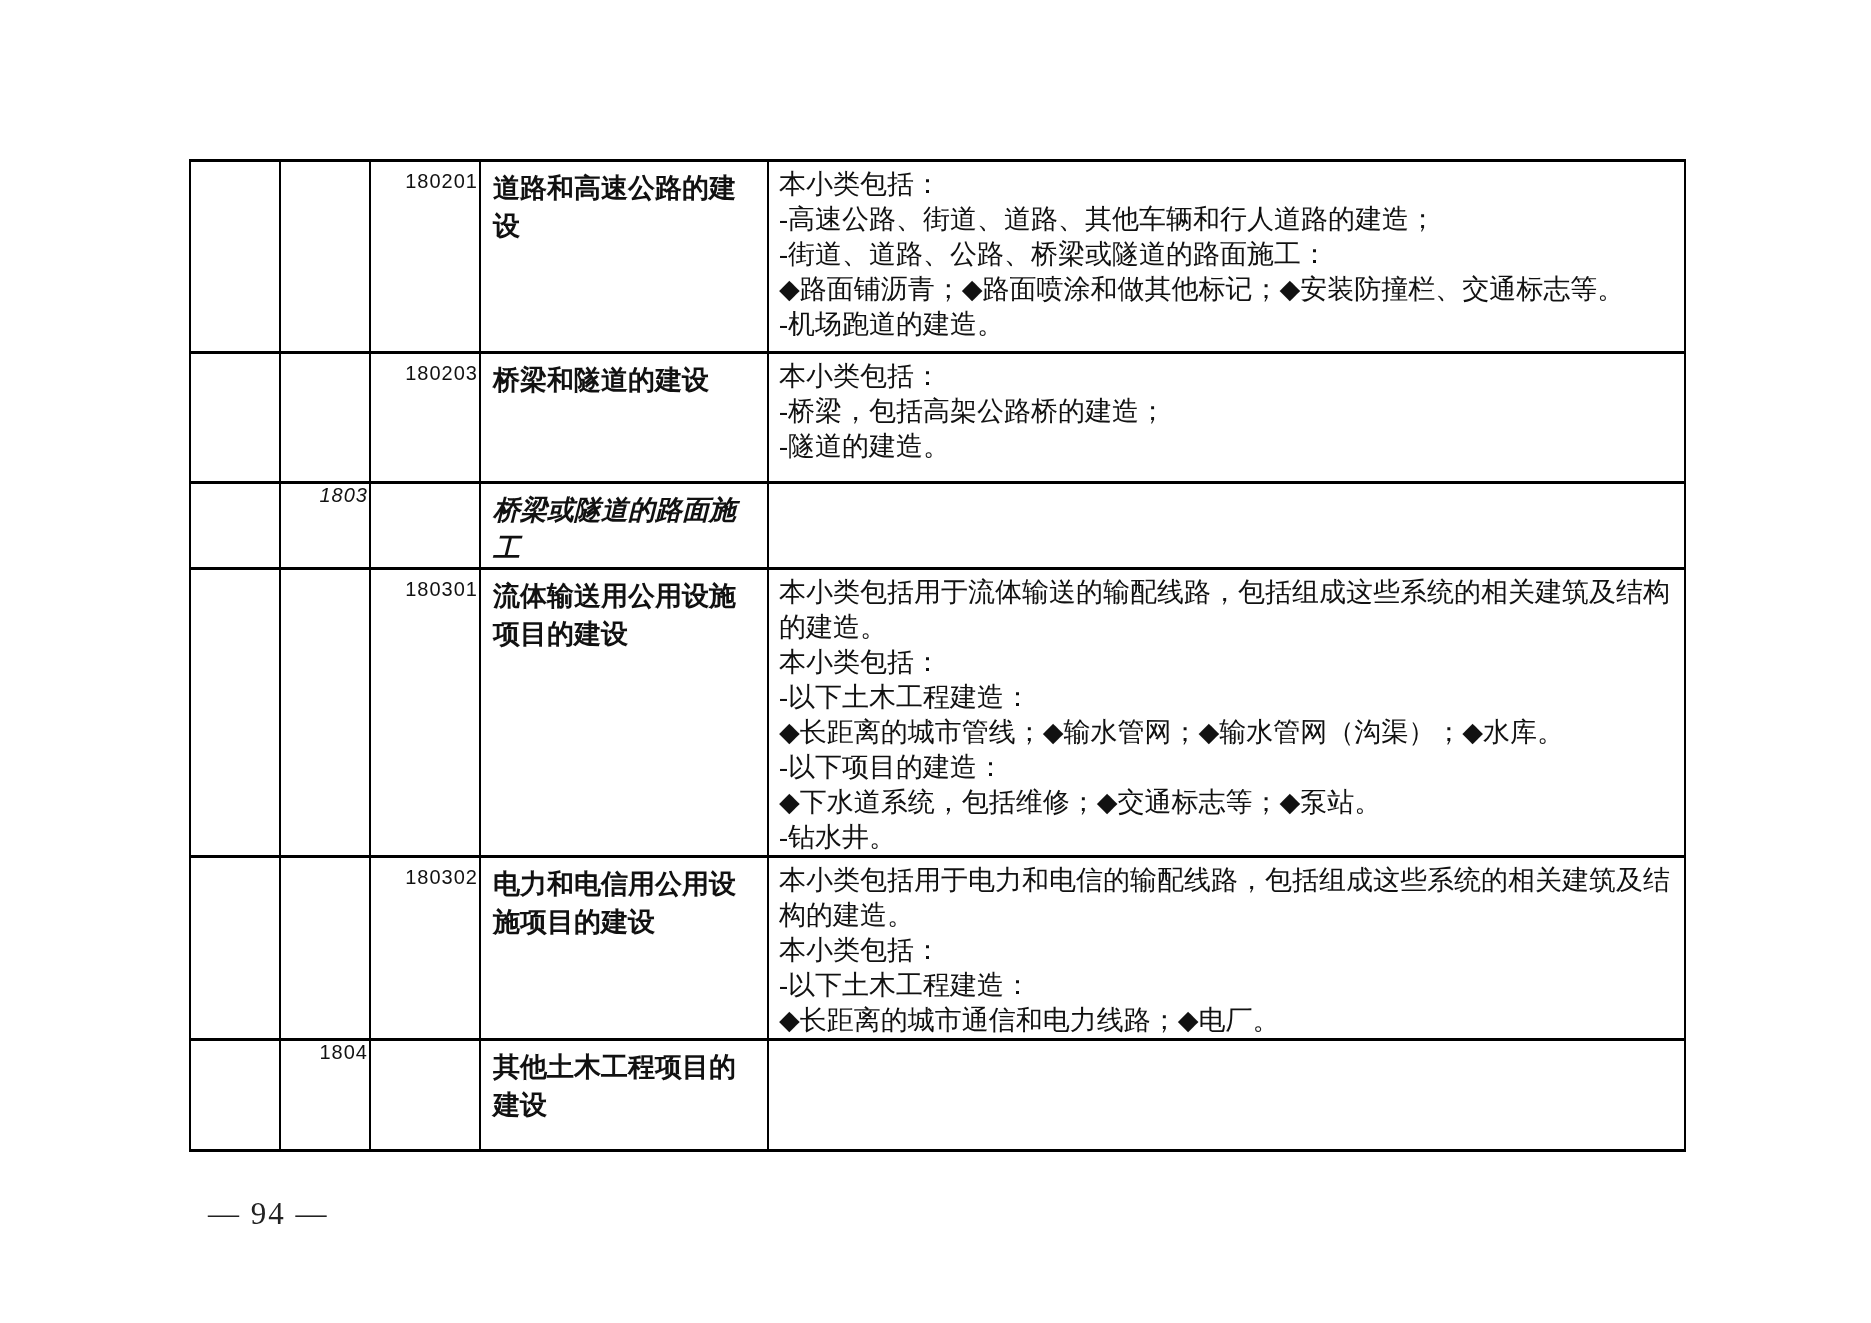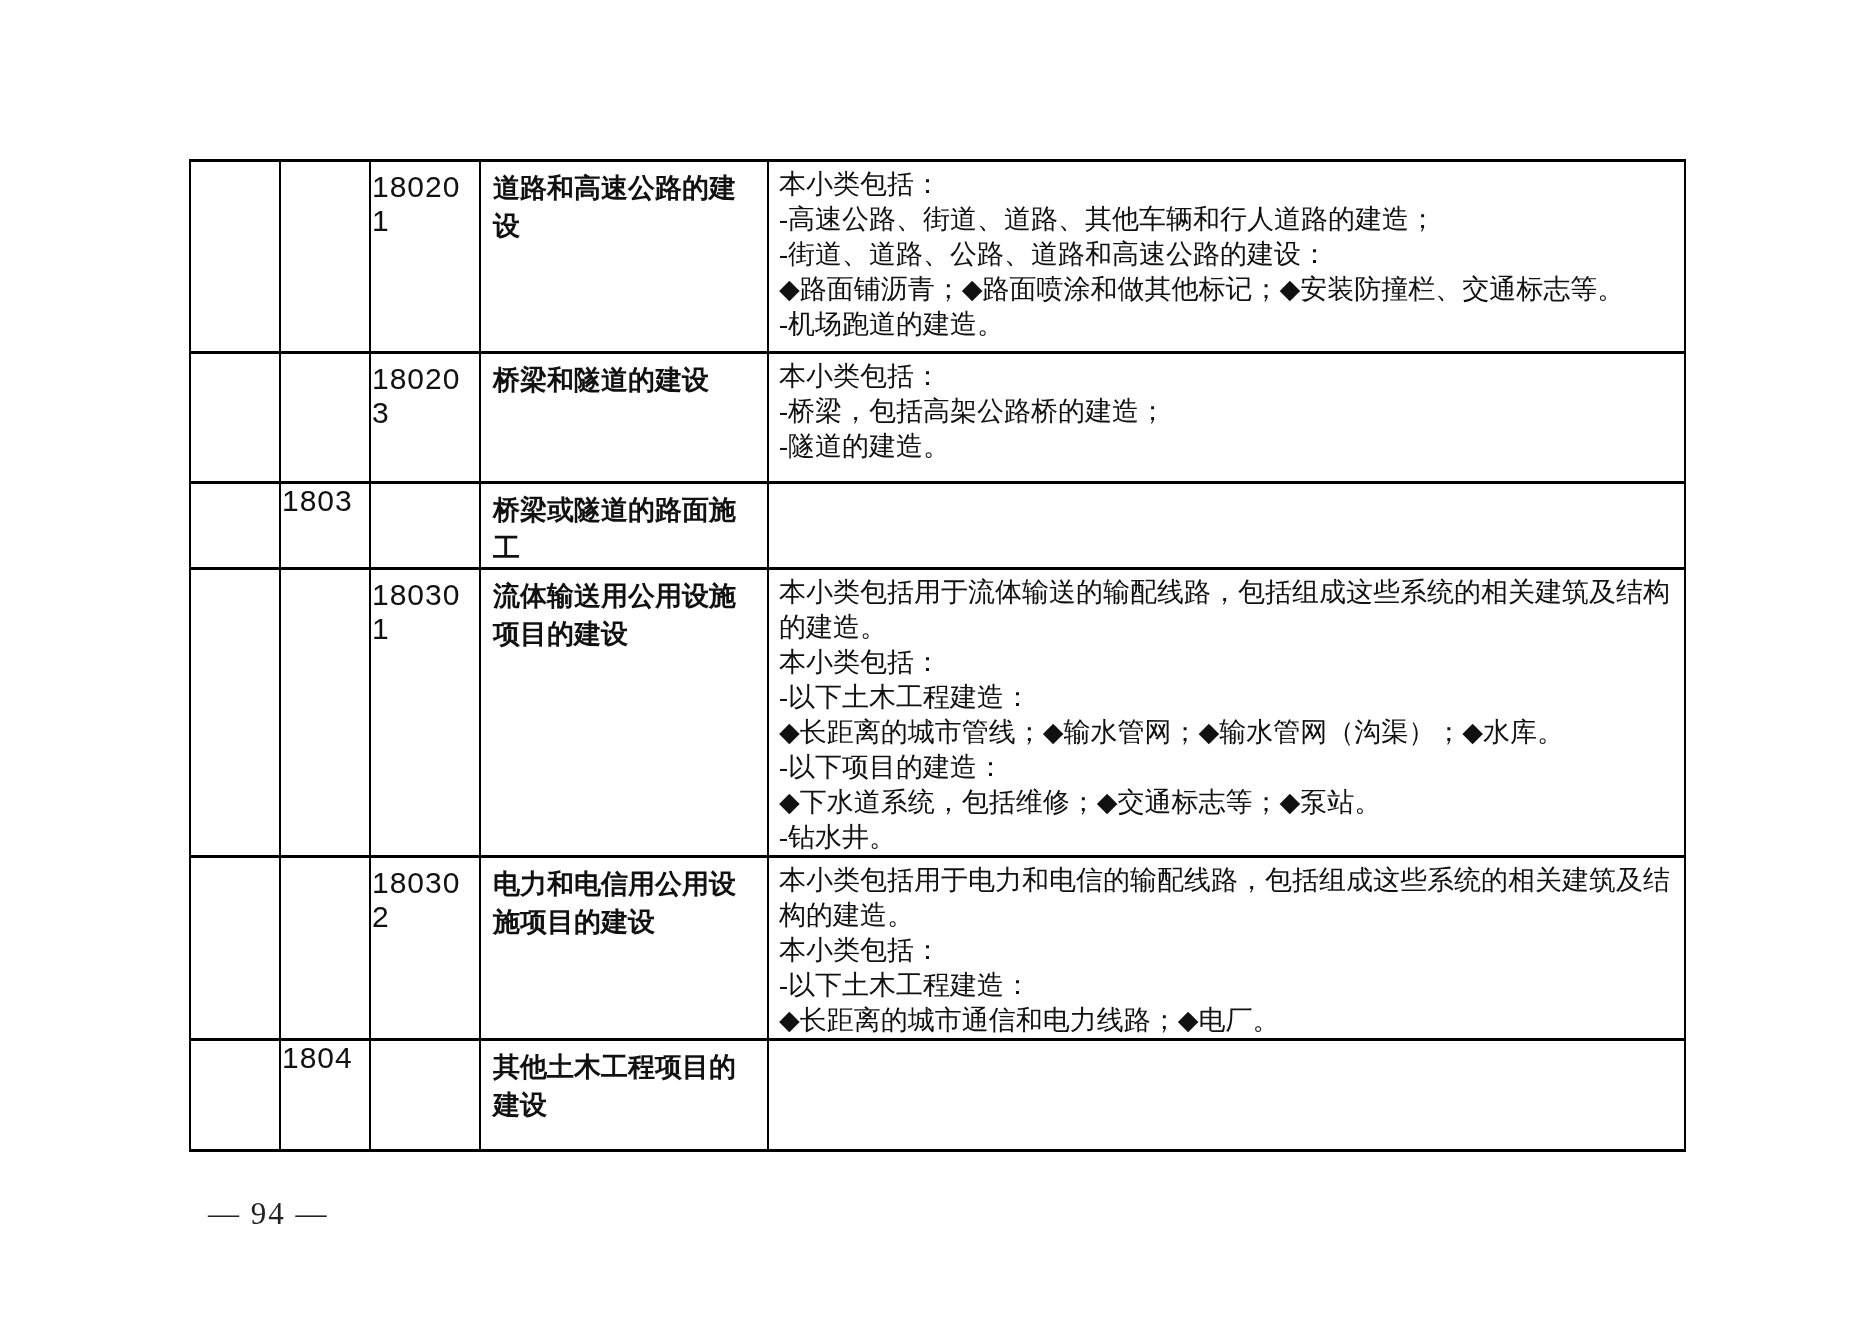--- a/index.html
+++ b/index.html
@@ -30,29 +30,29 @@
     border-right: 2px solid #000000;
     border-top: 3px solid #000000;
     border-bottom: 3px solid #000000;
     vertical-align: top;
     overflow: hidden;
     word-break: break-all;
   }
   tr.r1 { height: 192px; }
   tr.r2 { height: 94px; }
   tr.r3 { height: 130px; }
-  tr.r4 { height: 57px; }
+  tr.r4 { height: 57px; font-style: italic; }
   tr.r5 { height: 281px; }
   tr.r6 { height: 171px; padding-left: 17px; }
   tr.r7 { height: 111px; }
 
   td.code {
-    text-align: left;
+    text-align: right;
     padding-top: 8px;
-    font-size: 30px;
+    font-size: 20px;
     letter-spacing: 1px;
     font-family: "Liberation Sans", "DejaVu Sans", sans-serif;
   }
   td.vmid {
     vertical-align: middle;
     padding-top: 0;
   }
   td.name {
     padding: 7px 6px 0 12px;
     font-size: 27px;
@@ -96,21 +96,21 @@
     <tbody>
 
       <tr class="r1">
         <td class="code"></td>
         <td class="code"></td>
         <td class="code">180201</td>
         <td class="name">道路和高速公路的建设</td>
         <td class="desc">
           <p>本小类包括：</p>
           <p>-高速公路、街道、道路、其他车辆和行人道路的建造；</p>
-          <p>-街道、道路、公路、道路和高速公路的建设：</p>
+          <p>-街道、道路、公路、桥梁或隧道的路面施工：</p>
           <p>◆路面铺沥青；◆路面喷涂和做其他标记；◆安装防撞栏、交通标志等。</p>
           <p>-机场跑道的建造。</p>
         </td>
       </tr>
 
 
       <tr class="r3">
         <td class="code"></td>
         <td class="code"></td>
         <td class="code">180203</td>

